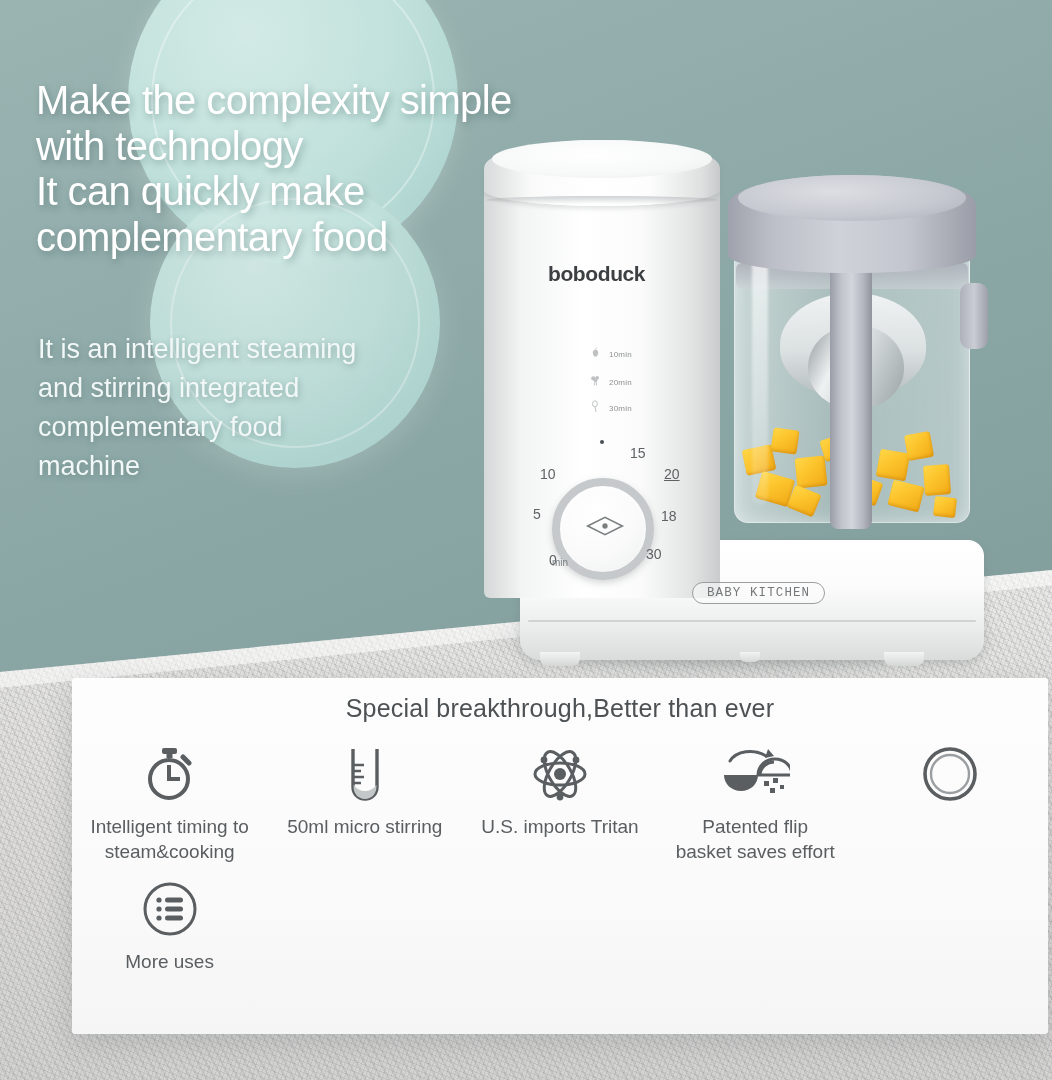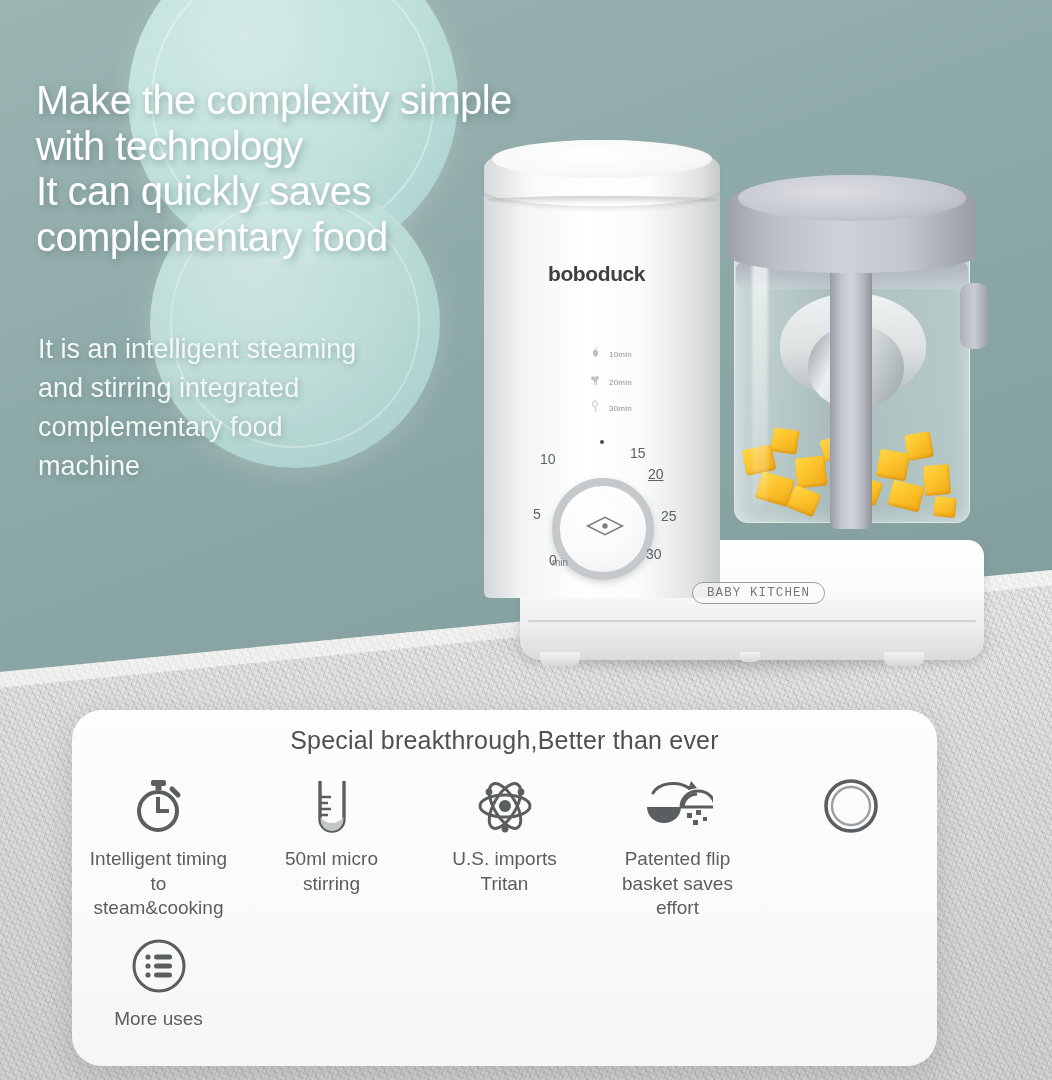--- a/index.html
+++ b/index.html
@@ -224,23 +224,23 @@
     box-shadow: inset -1px -2px 3px rgba(180,110,10,.35);
   }
   #jar-shine {
     position: absolute; left: 30px; top: 70px; width: 16px; height: 270px;
     background: linear-gradient(180deg, rgba(255,255,255,.72), rgba(255,255,255,.12));
     border-radius: 8px; filter: blur(1.4px);
   }
 
   
   #card {
-    position: absolute; left: 72px; top: 710px; width: 865px; height: 356px;
+    position: absolute; left: 72px; top: 678px; width: 976px; height: 356px;
     background: linear-gradient(180deg, #fdfdfd 0%, #fafafa 60%, #f5f5f5 100%);
-    border-radius: 30px;
+    border-radius: 3px;
     box-shadow: 0 8px 26px rgba(70,85,88,.18);
   }
   #card-title {
     text-align: center; margin-top: 16px;
     font-size: 25px; color: #4d5153; font-weight: 400; letter-spacing: .2px;
   }
   .feat-grid {
     display: grid; grid-template-columns: repeat(5, 1fr);
     margin-top: 20px; row-gap: 14px;
   }
@@ -259,21 +259,21 @@
   <div id="plate-top" class="plate"></div>
   <div id="plate-bot" class="plate"></div>
 
   <div id="counter">
     <div id="counter-edge"></div>
   </div>
 
   <div id="headline">
     <div>Make the complexity simple</div>
     <div>with technology</div>
-    <div>It can quickly saves</div>
+    <div>It can quickly make</div>
     <div>complementary food</div>
   </div>
 
   <div id="subhead">
     <div>It is an intelligent steaming</div>
     <div>and stirring integrated</div>
     <div>complementary food</div>
     <div>machine</div>
   </div>
 
@@ -319,24 +319,24 @@
     </div>
 
     <div id="dial-tick"></div>
     <div id="dial-face"></div>
     <svg id="dial-pointer" viewBox="0 0 60 34">
       <path d="M4 17 L30 4 L56 17 L30 30 Z" fill="none" stroke="#4a4f51" stroke-width="2.4"></path>
       <circle cx="30" cy="17" r="4" fill="#4a4f51"></circle>
     </svg>
     <span class="dial-num" style="left:549px; top:552px;">0</span>
     <span class="dial-num" style="left:533px; top:506px;">5</span>
-    <span class="dial-num" style="left:540px; top:451px;">10</span>
+    <span class="dial-num" style="left:540px; top:466px;">10</span>
     <span class="dial-num" style="left:604px; top:445px;margin-left:26px;">15</span>
-    <span class="dial-num" style="left:648px; top:466px;text-decoration:underline;">20</span>
-    <span class="dial-num" style="left:661px; top:508px;">25</span>
+    <span class="dial-num" style="left:664px; top:466px;text-decoration:underline;">20</span>
+    <span class="dial-num" style="left:661px; top:508px;">18</span>
     <span class="dial-num" style="left:646px; top:546px;">30</span>
     <span id="dial-min">min</span>
 
     <div id="badge">BABY KITCHEN</div>
 
     <div id="jar">
       <div id="jar-glass"></div>
       <div id="jar-collar"></div>
       <div id="blade-hub"></div>
       <div id="blade-metal"></div>

